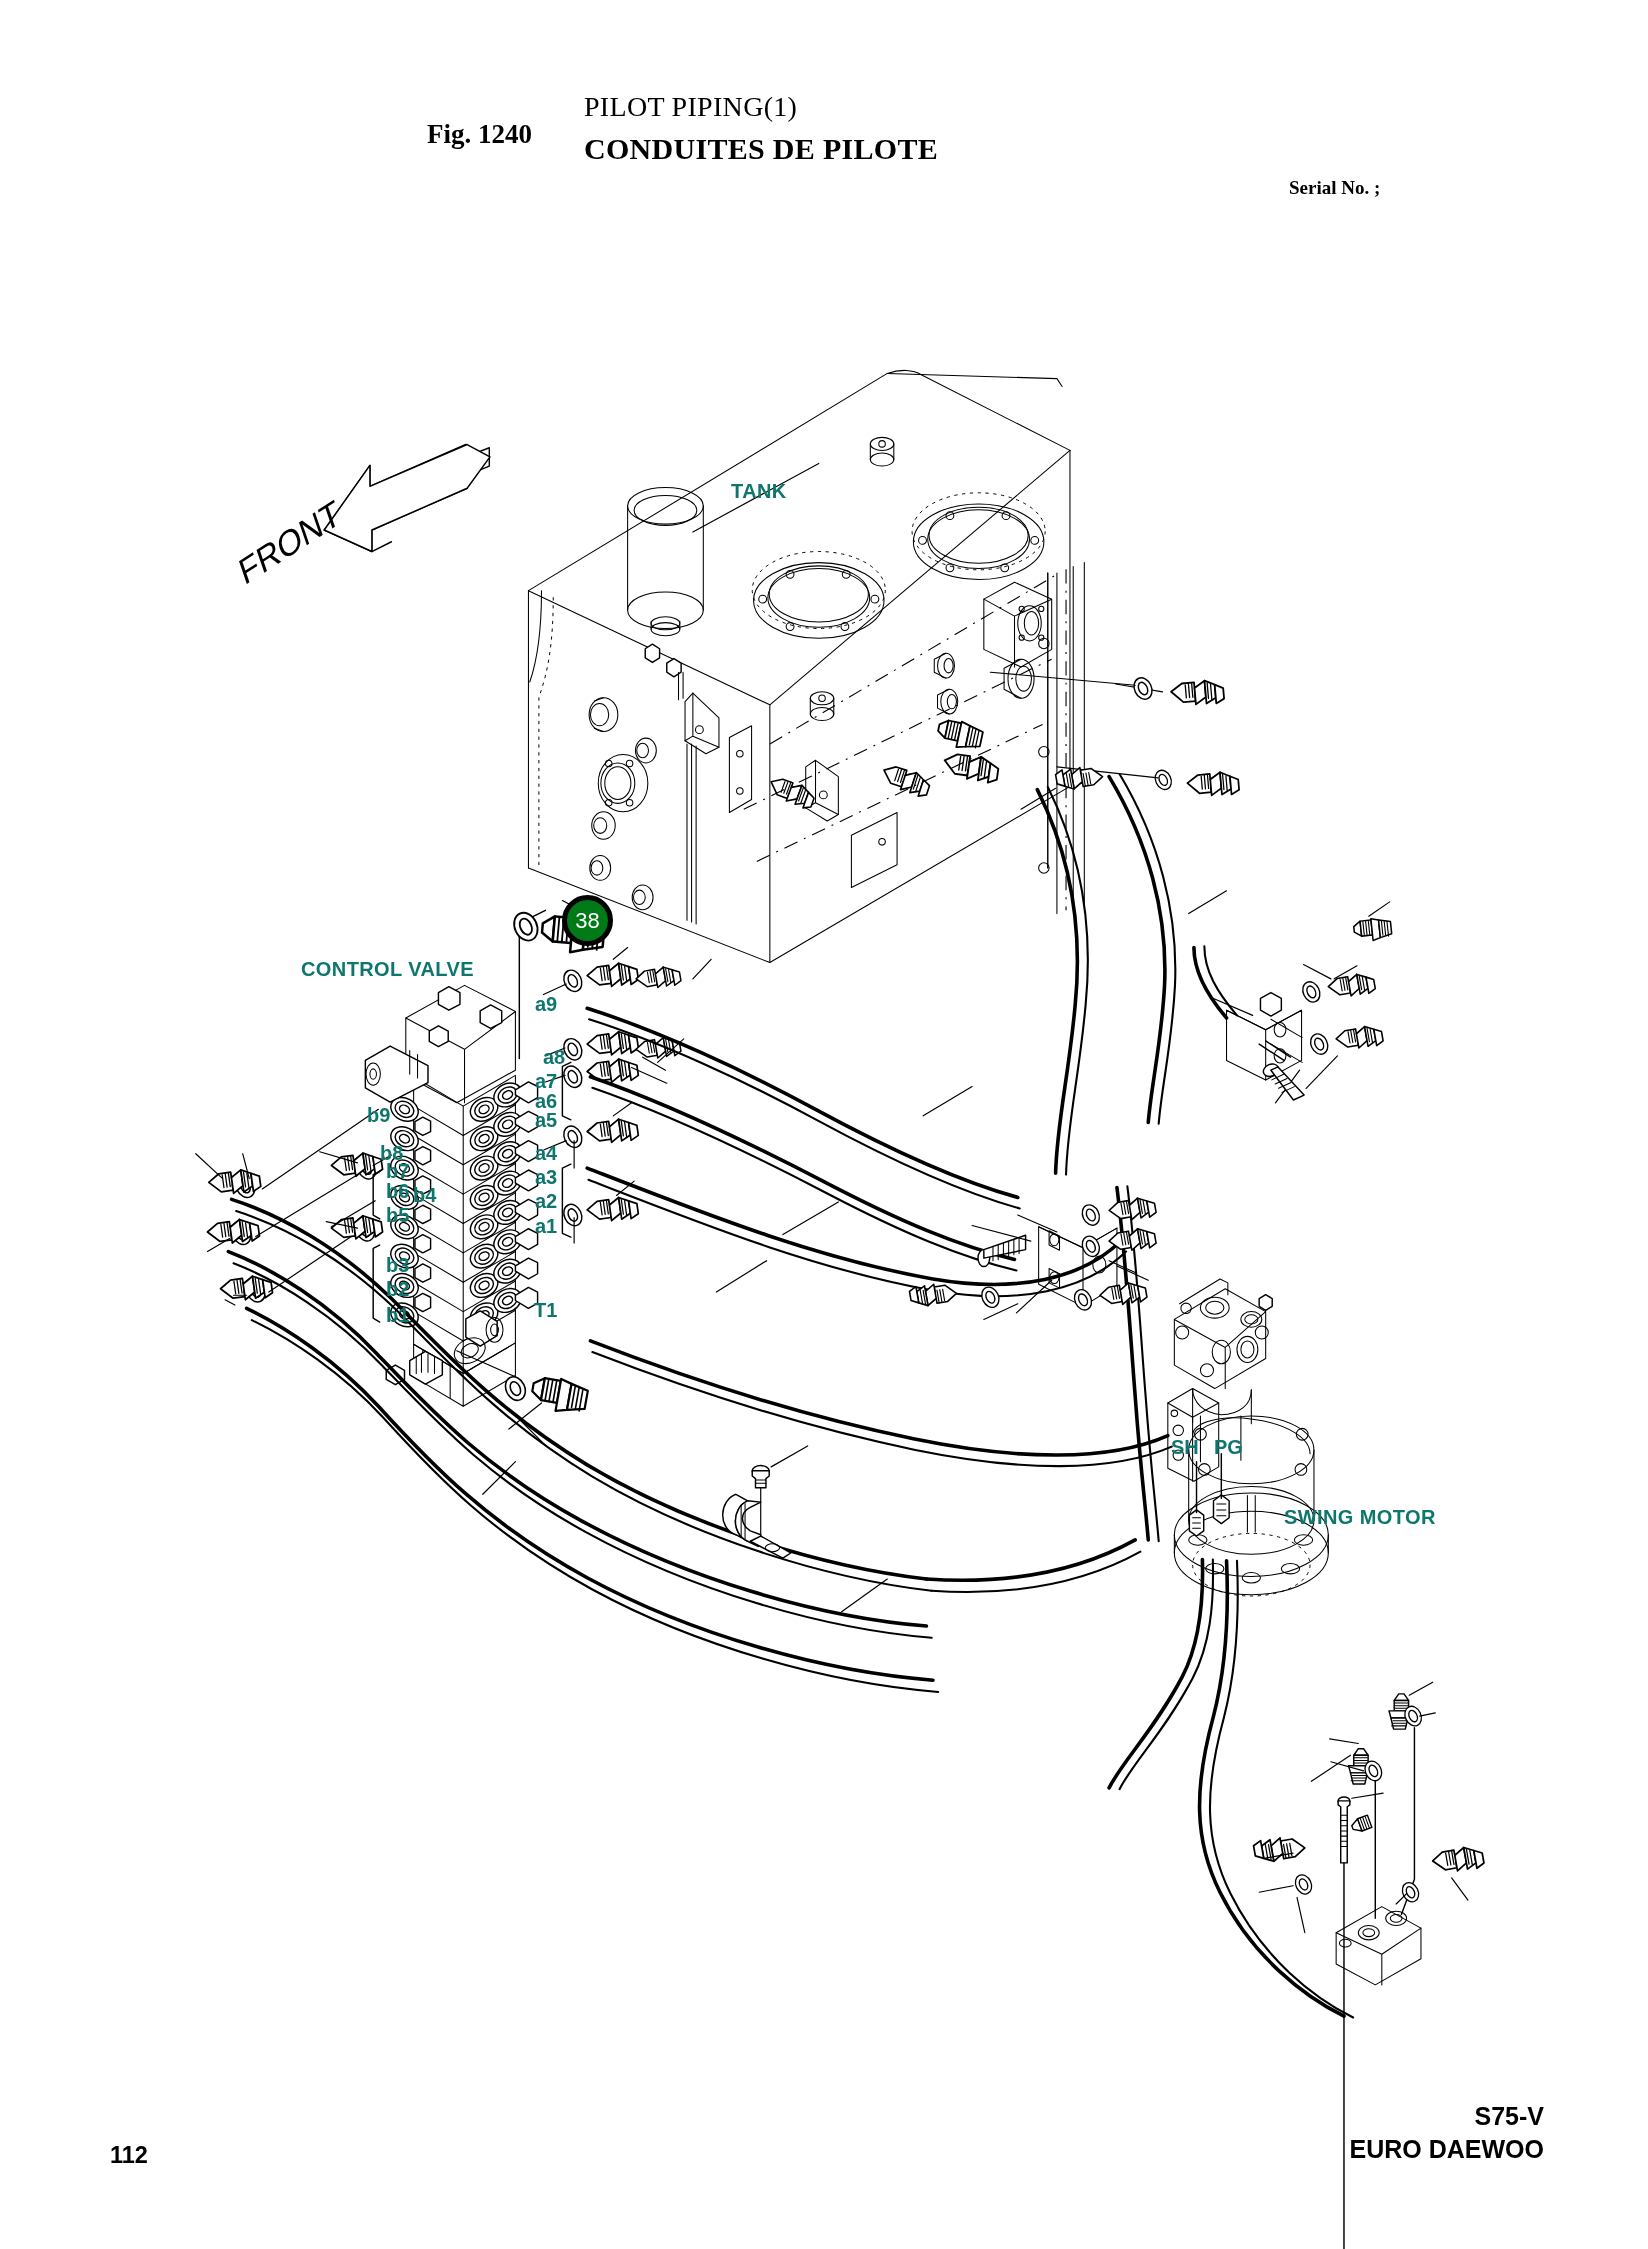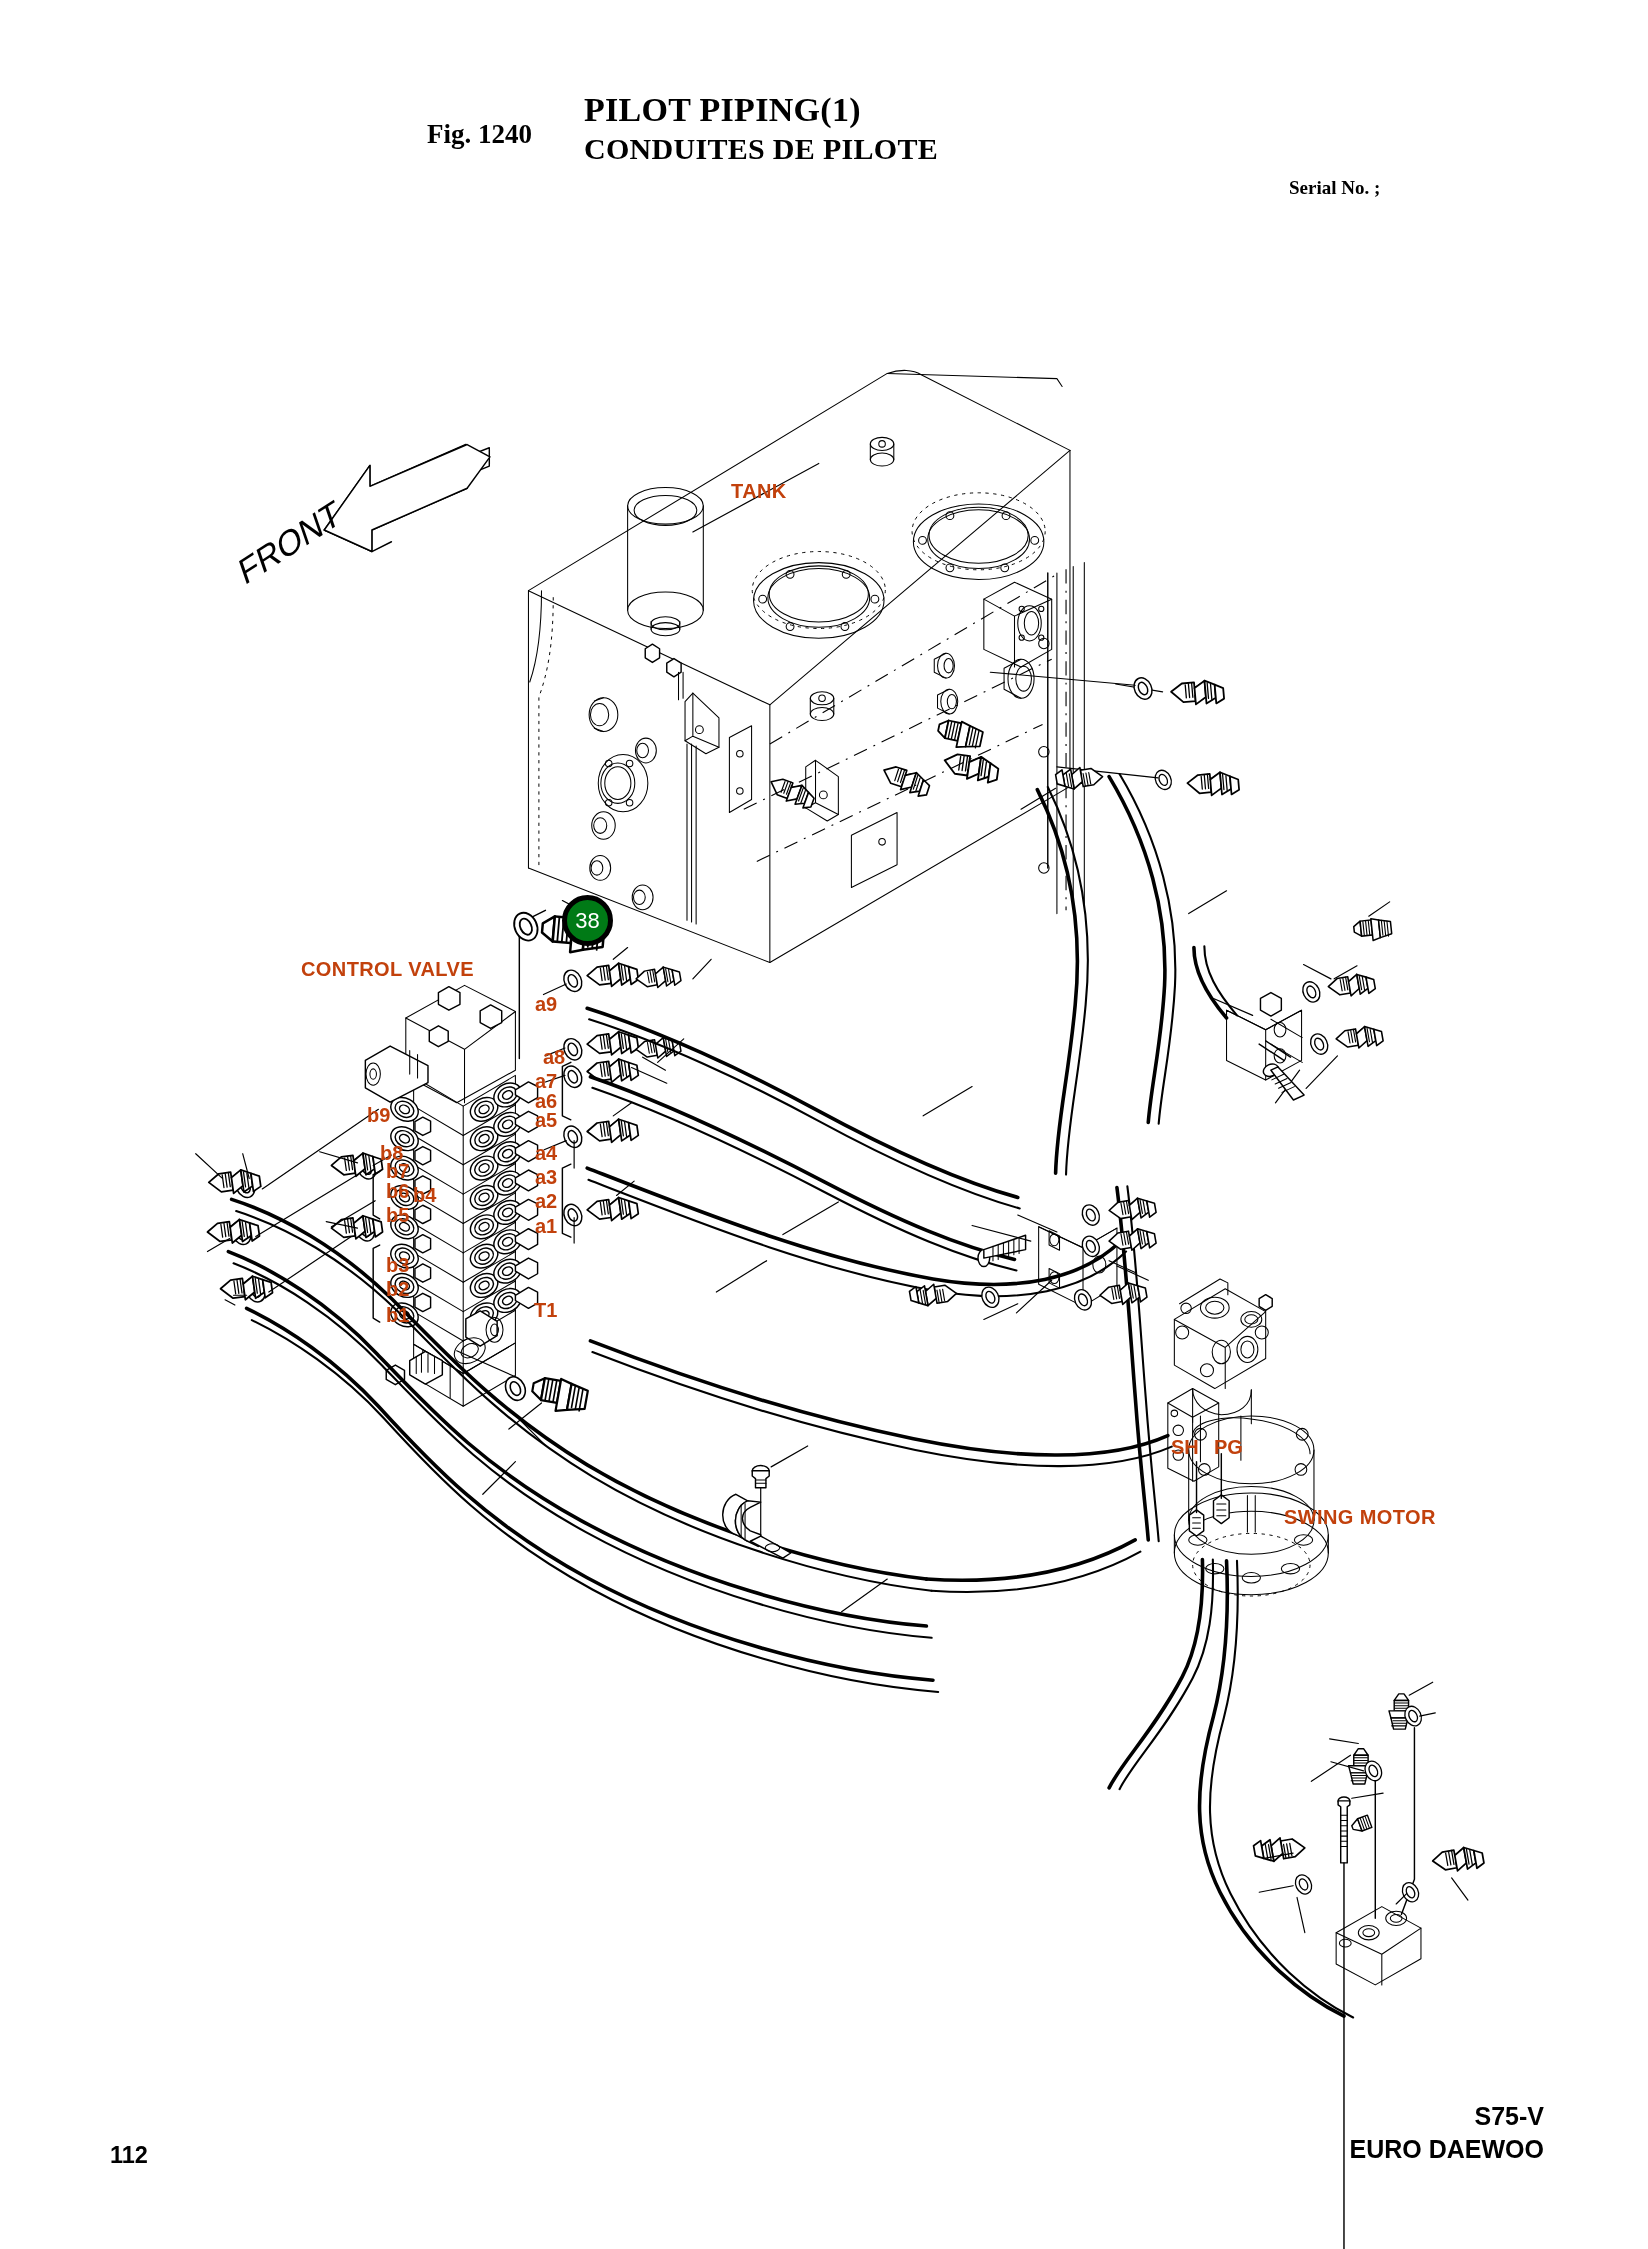--- a/index.html
+++ b/index.html
@@ -63,22 +63,22 @@
     font-family: "Liberation Serif", serif;
     font-weight: bold;
     font-size: 27px;
     white-space: nowrap;
   }
   #title-en {
     position: absolute;
     left: 584px;
     top: 91px;
     font-family: "Liberation Serif", serif;
-    font-weight: bold;
-    font-size: 34px;
+    font-weight: normal;
+    font-size: 28px;
     letter-spacing: 0.3px;
     white-space: nowrap;
   }
   #title-fr {
     position: absolute;
     left: 584px;
     top: 132px;
     font-family: "Liberation Serif", serif;
     font-weight: bold;
     font-size: 30px;
@@ -133,21 +133,21 @@
     top: 0;
     width: 1648px;
     height: 2250px;
   }
 
   
   .dwg-label {
     position: absolute;
     font-family: "Liberation Sans", sans-serif;
     font-weight: bold;
-    color: #c2410c;
+    color: #0f766e;
     white-space: nowrap;
   }
   .port-label { font-size: 20px; }
   .big-label  { font-size: 20px; letter-spacing: 0.4px; }
 
   
   #balloon-38 {
     position: absolute;
     left: 562px;
     top: 895px;

